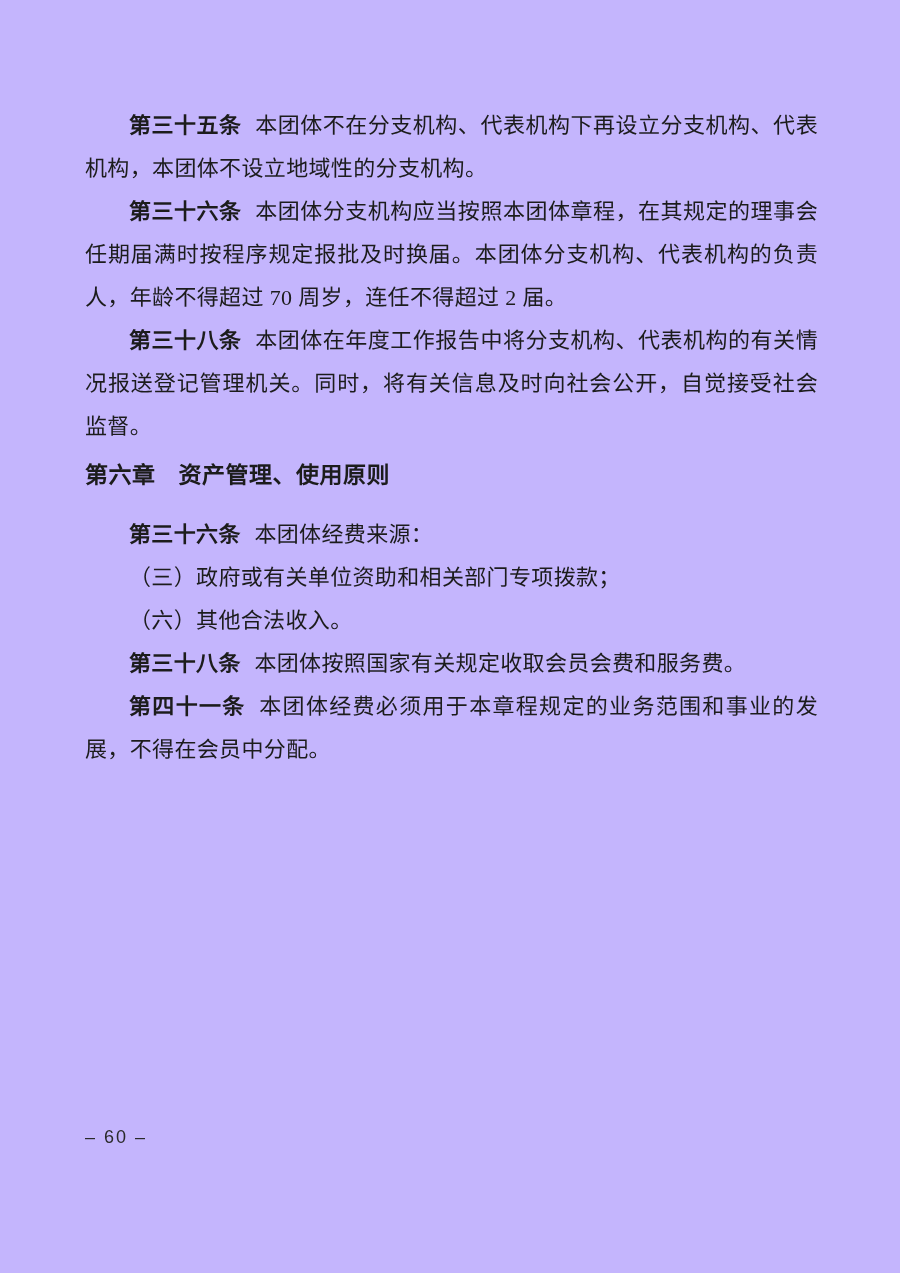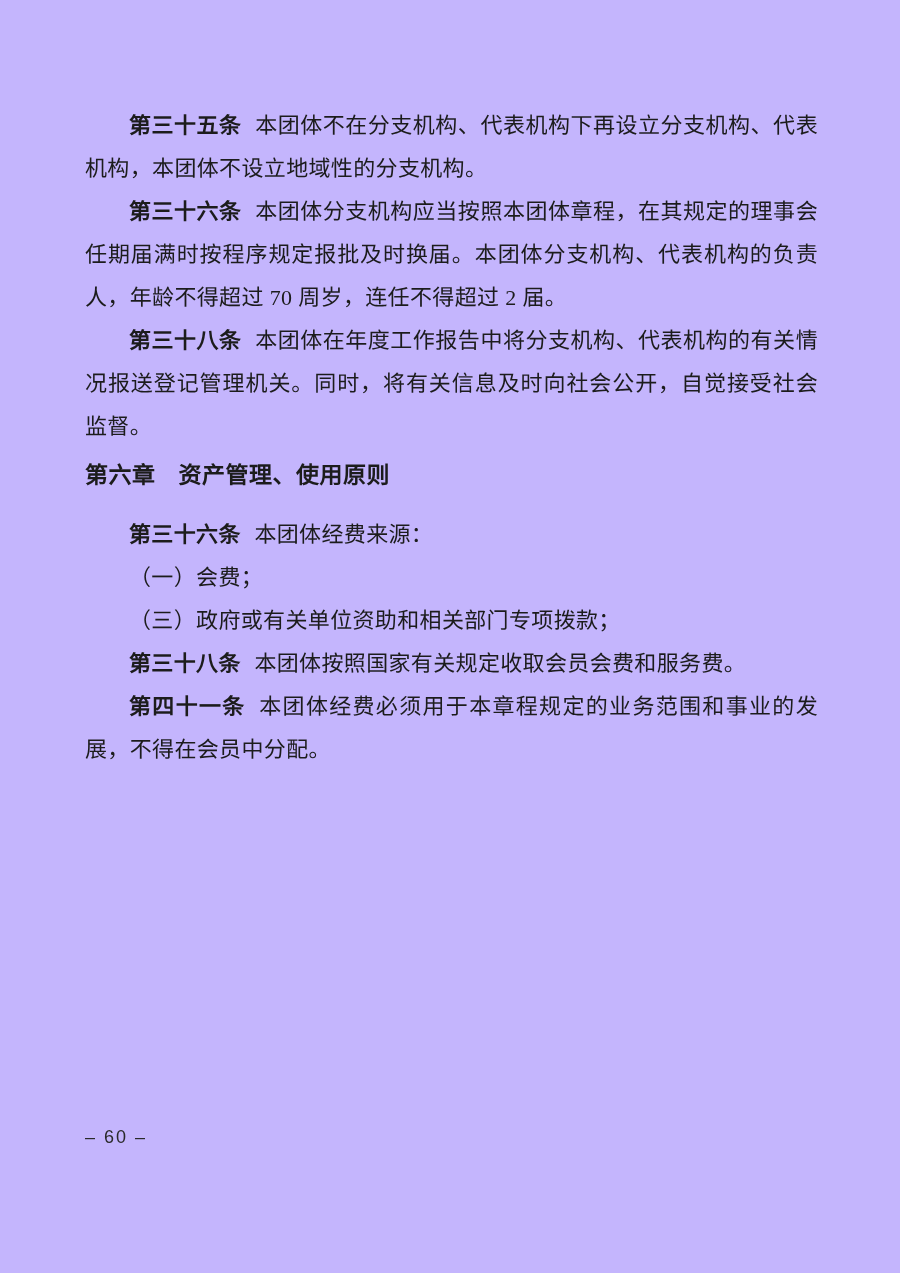--- a/index.html
+++ b/index.html
@@ -67,19 +67,19 @@
 </head>
 <body>
 
 <div class="page">
   <div class="doc-body" id="doc-body">
       <p><span class="article-label">第三十五条</span><span>本团体不在分支机构、代表机构下再设立分支机构、代表机构，本团体不设立地域性的分支机构。</span></p>
       <p><span class="article-label">第三十六条</span><span>本团体分支机构应当按照本团体章程，在其规定的理事会任期届满时按程序规定报批及时换届。本团体分支机构、代表机构的负责人，年龄不得超过 70 周岁，连任不得超过 2 届。</span></p>
       <p><span class="article-label">第三十八条</span><span>本团体在年度工作报告中将分支机构、代表机构的有关情况报送登记管理机关。同时，将有关信息及时向社会公开，自觉接受社会监督。</span></p>
       <h2 class="chapter-heading"><span class="chapter-label">第六章</span><span>资产管理、使用原则</span></h2>
       <p><span class="article-label">第三十六条</span><span>本团体经费来源：</span></p>
-      <p><span>（一）会费；</span></p>
       <p><span>（三）政府或有关单位资助和相关部门专项拨款；</span></p>
+      <p><span>（六）其他合法收入。</span></p>
       <p><span class="article-label">第三十八条</span><span>本团体按照国家有关规定收取会员会费和服务费。</span></p>
       <p><span class="article-label">第四十一条</span><span>本团体经费必须用于本章程规定的业务范围和事业的发展，不得在会员中分配。</span></p>
     </div>
   <div class="page-number">– 60 –</div>
 </div>
 
 </body></html>

